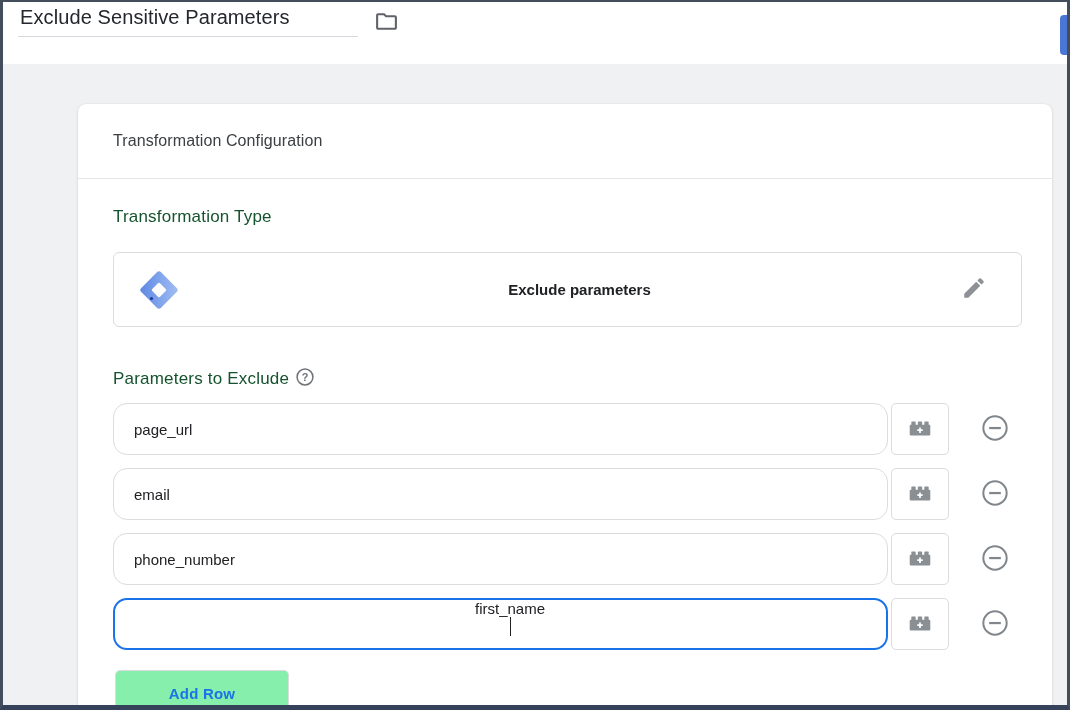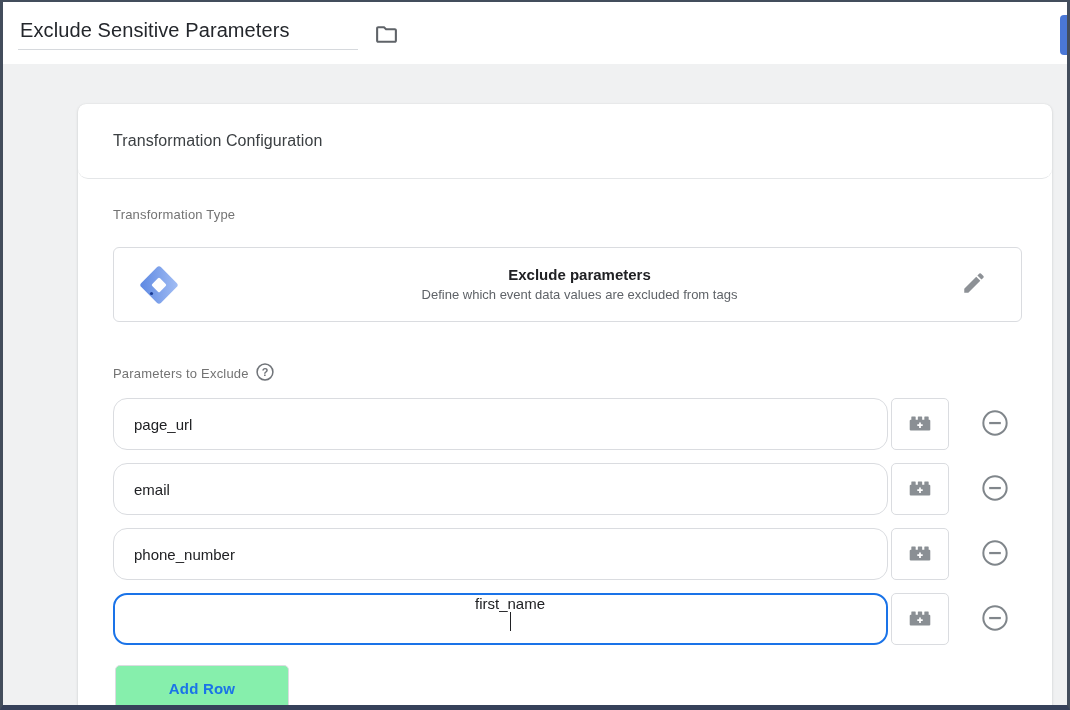--- a/index.html
+++ b/index.html
@@ -17,21 +17,21 @@
     background: #fff;
     overflow: hidden;
     position: relative;
   }
   
   .topbar {
     height: 62px;
     background: #fff;
     display: flex;
     align-items: flex-start;
-    padding: 17px 0 0 15px;
+    padding: 4px 0 0 15px;
     position: relative;
   }
   .title-wrap {
     display: inline-block;
     border-bottom: 1px solid #d6d9dd;
     padding: 0 4px 7px 2px;
     min-width: 340px;
     cursor: text;
   }
   .page-title {
@@ -65,28 +65,27 @@
     border-radius: 8px;
     box-shadow: 0 1px 3px rgba(60,64,67,.18), 0 0 1px rgba(60,64,67,.12);
     min-height: 640px;
   }
   .card-header {
     height: 75px;
     display: flex;
     align-items: center;
     padding: 0 35px;
     border-bottom: 1px solid #e4e6e8;
-    border-radius: 10px;
   }
   .card-title { font-size: 16px; color: #3c4043; letter-spacing: 0.1px; }
   .card-content { padding: 0 35px; }
 
   .field-label {
-    font-size: 13px;
-    color: #737373;
+    font-size: 17px;
+    color: #14532d;
     margin-top: 28px;
     letter-spacing: 0.2px;
   }
   
   .type-box {
     margin-top: 25px;
     width: 909px;
     height: 75px;
     border: 1px solid #dadce0;
     border-radius: 6px;
@@ -218,21 +217,20 @@
               </defs>
               <g transform="rotate(45 23 23)">
                 <rect x="9" y="9" width="28" height="28" rx="3" fill="url(#dg)"></rect>
                 <rect x="17.5" y="17.5" width="11" height="11" rx="1.5" fill="#fdfdfe"></rect>
               </g>
               <circle cx="15.5" cy="31.5" r="1.6" fill="#1b3c94"></circle>
             </svg>
           </span>
           <span class="type-text">
             <span class="type-name" style="display:block">Exclude parameters</span>
-            <span class="type-desc" style="display:block">Define which event data values are excluded from tags</span>
           </span>
           <button class="edit-btn">
             <span>
               <svg width="26" height="26" viewBox="0 0 24 24">
                 <path fill="#8d9196" d="M3 17.25V21h3.75L17.81 9.94l-3.75-3.75L3 17.25zM20.71 7.04c.39-.39.39-1.02 0-1.41l-2.34-2.34a.9959.9959 0 0 0-1.41 0l-1.83 1.83 3.75 3.75 1.83-1.83z"></path>
               </svg>
             </span>
           </button>
         </div>
 

